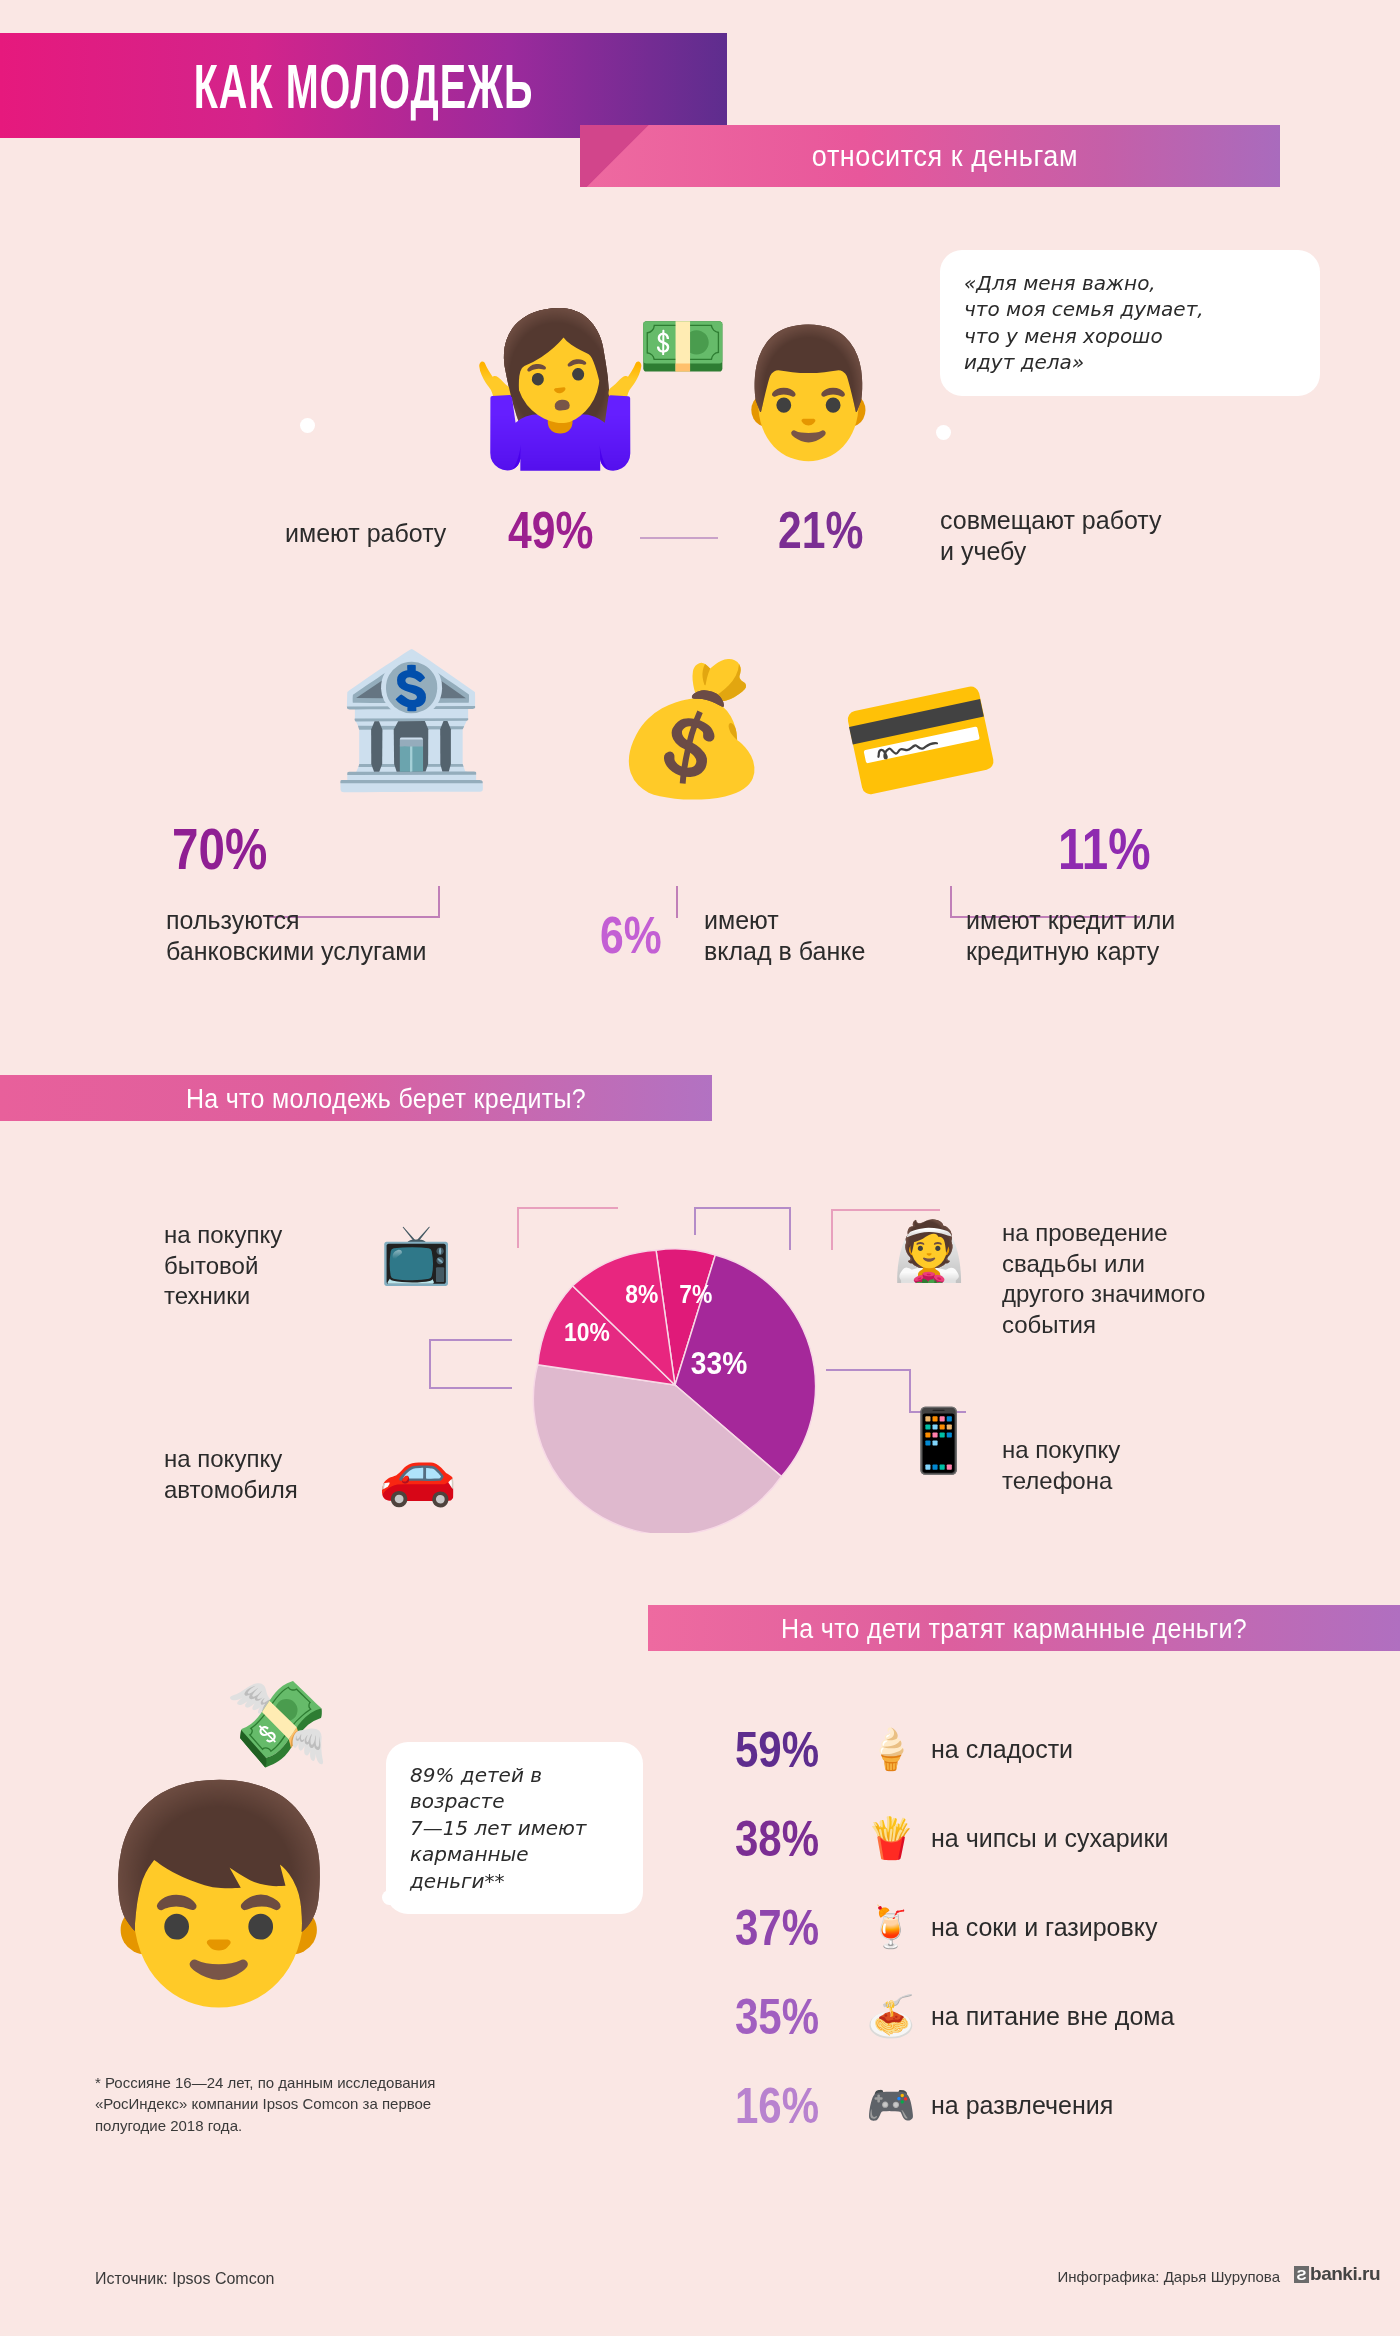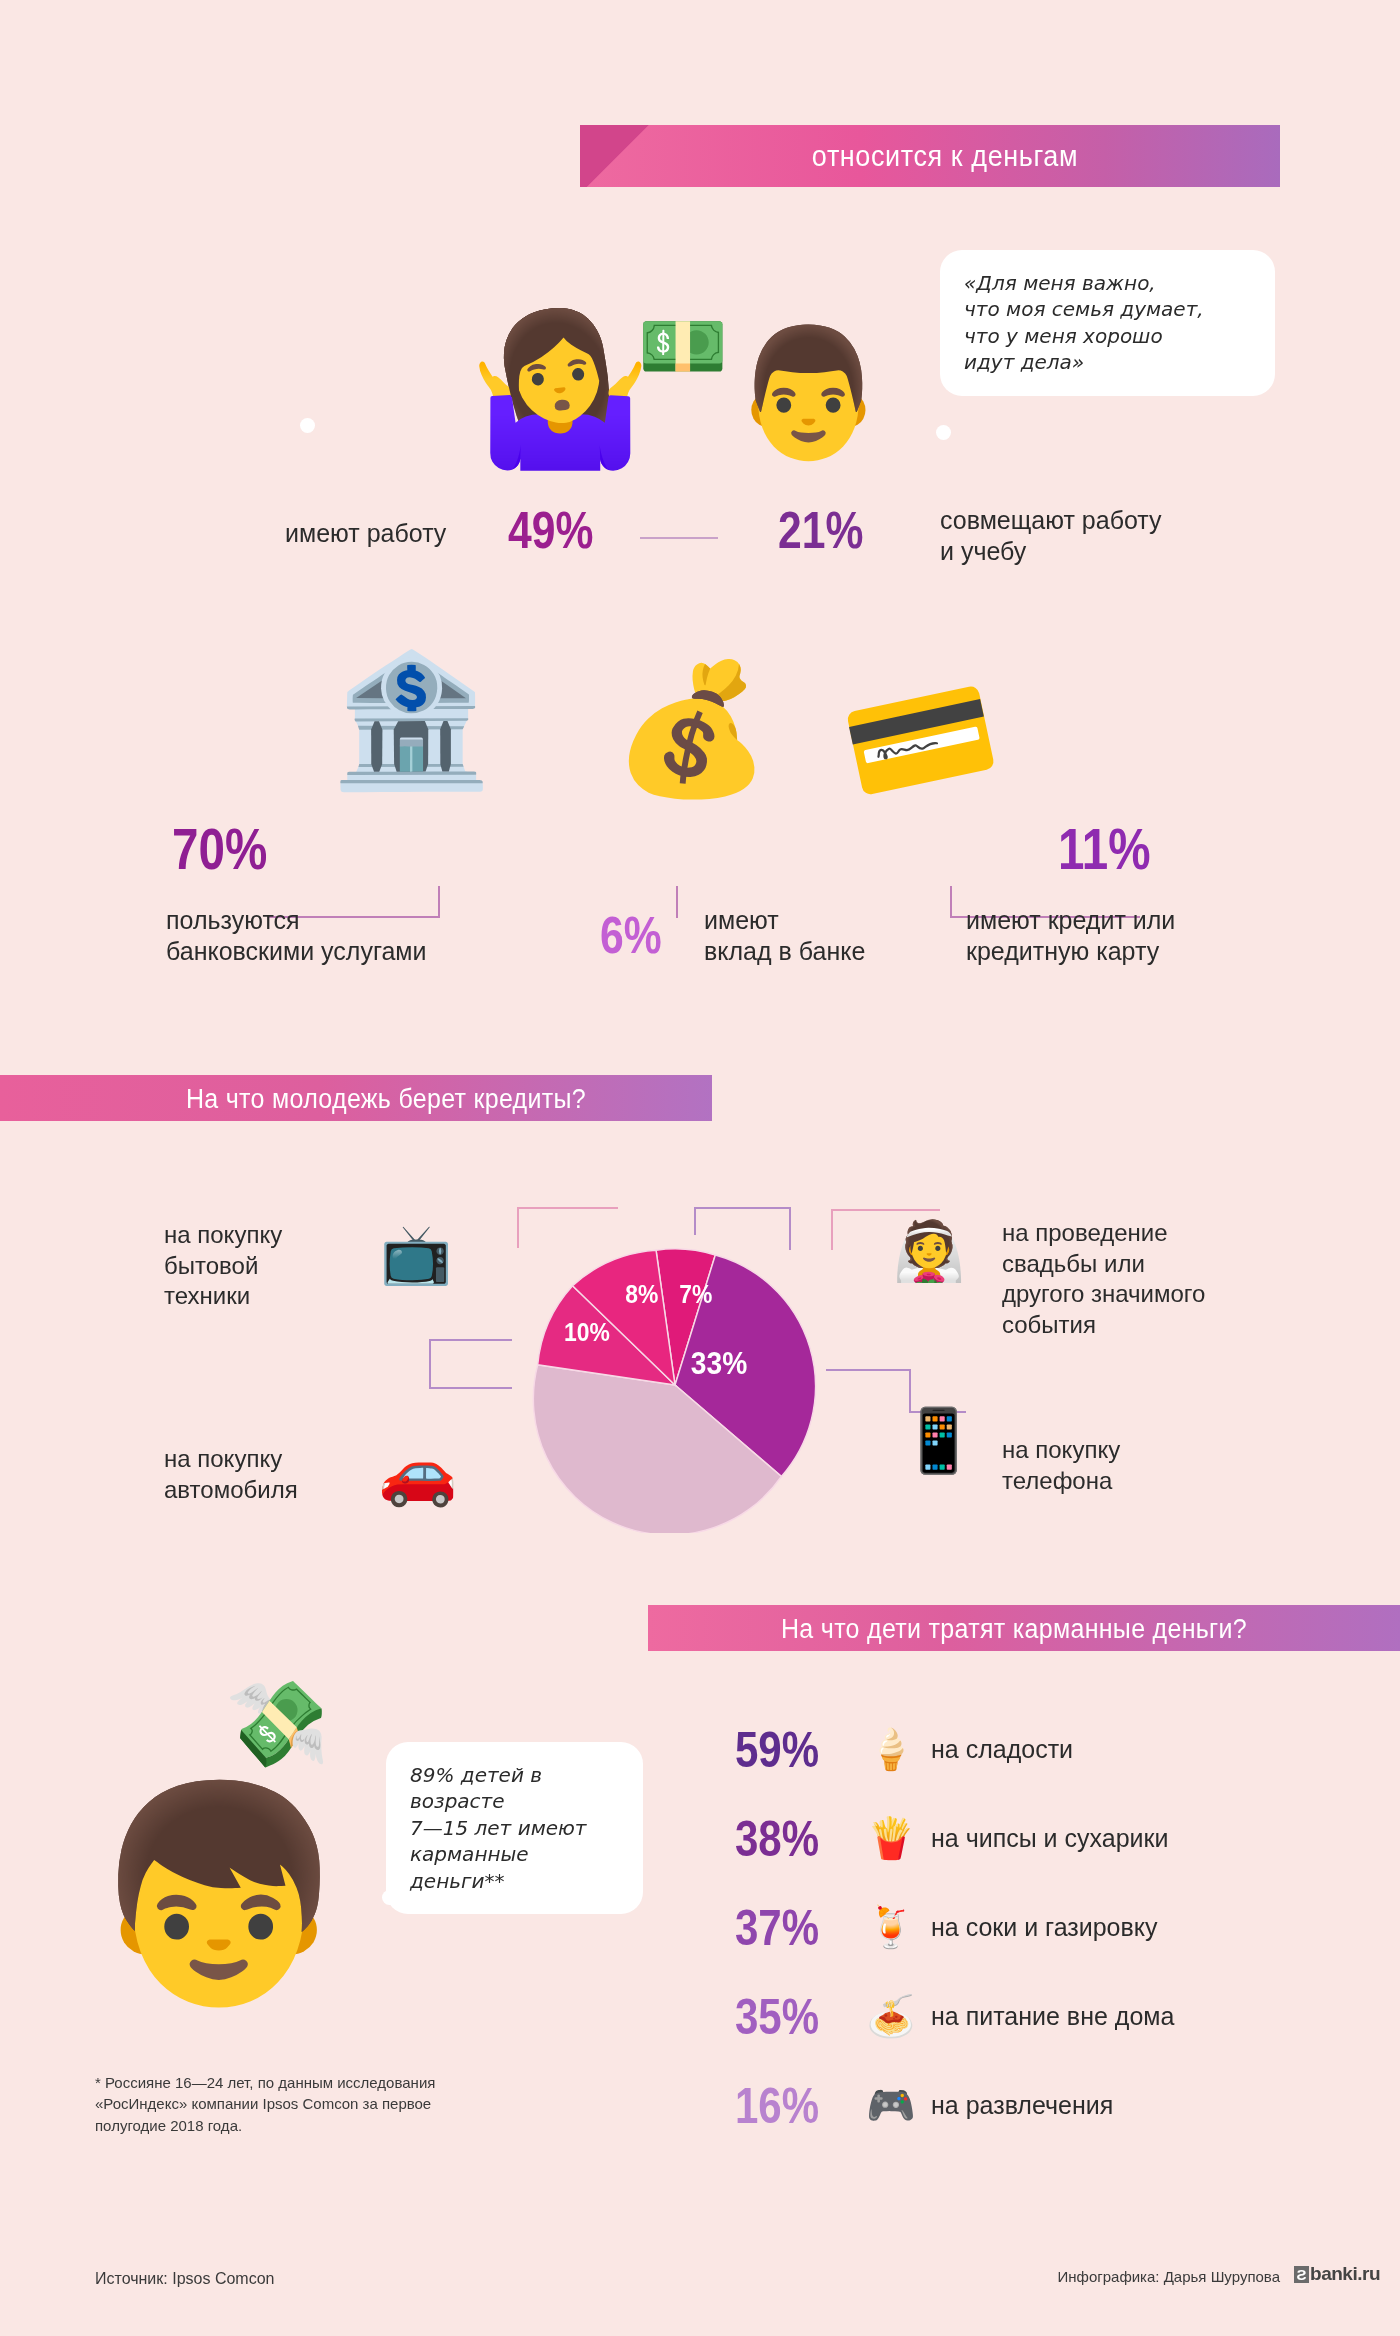--- a/index.html
+++ b/index.html
@@ -90,21 +90,21 @@
   .bubble-dot {
     position: absolute;
     width: 15px; height: 15px;
     background: #ffffff;
     border-radius: 50%;
   }
 
   .bubble-left { left: 130px; top: 252px; width: 300px; }
   .bubble-left-dot { left: 300px; top: 418px; }
 
-  .bubble-right { left: 940px; top: 250px; width: 335px; }
+  .bubble-right { left: 940px; top: 250px; width: 380px; }
   .bubble-right-dot { left: 936px; top: 425px; }
 
   
   .emoji {
     position: absolute;
     font-family: "DejaVu Sans", sans-serif;
     line-height: 1;
     user-select: none;
   }
   .stat-label {
@@ -246,20 +246,23 @@
     padding: 0 3px;
     margin-right: 1px;
     font-size: 15px;
   }
 </style>
 </head>
 <body>
 
 <div class="page">
 
+  <div class="banner-main">
+    <span class="banner-main-text">Как молодежь</span>
+  </div>
 
   <div class="banner-sub">
     <span class="banner-sub-text">относится к деньгам</span>
   </div>
   <div class="banner-fold"></div>
   <div class="banner-notch"></div>
 
   <div class="bubble-dot bubble-left-dot"></div>
 
   <div class="bubble bubble-right">

